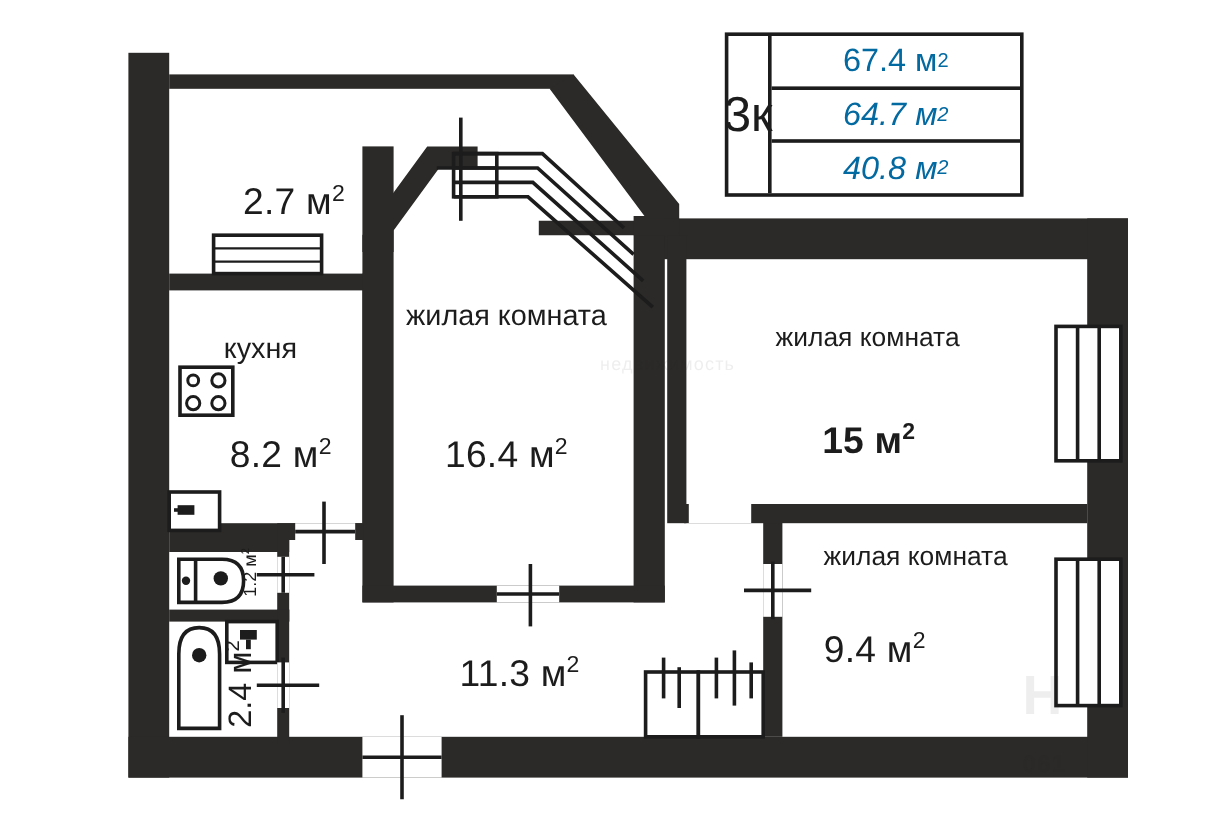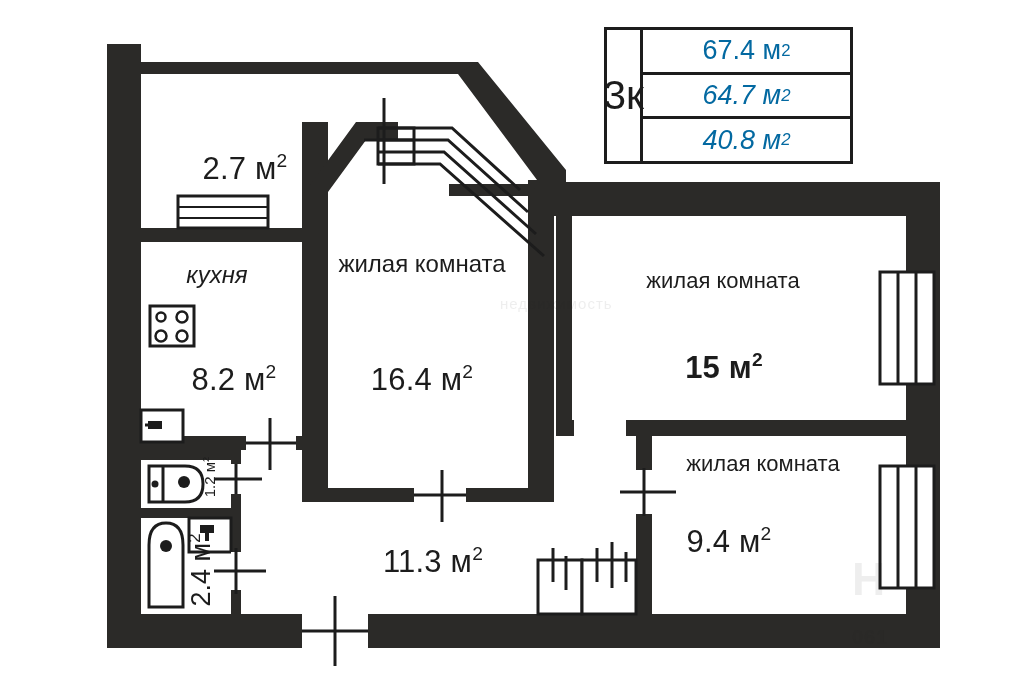--- a/index.html
+++ b/index.html
@@ -239,21 +239,21 @@
       <rect x="574" y="420" width="52" height="16" fill="#ffffff" stroke="none"></rect>
 
       <line x1="384" y1="98" x2="384" y2="184" stroke-width="3"></line>
       <line x1="364" y1="140" x2="414" y2="140" stroke-width="3"></line>
 
     </g>
   </svg>
 
   <div class="lbl area" style="left:245px; top:120px;margin-top:48px;">2.7 м<span class="sup">2</span></div>
 
-  <div class="lbl name-lg" style="left:217px; top:275px;font-style:italic;">кухня</div>
+  <div class="lbl name-lg" style="left:217px; top:291px;">кухня</div>
   <div class="lbl area" style="left:234px; top:379px;">8.2 м<span class="sup">2</span></div>
 
   <div class="lbl name-lg" style="left:422px; top:264px;">жилая комната</div>
   <div class="lbl area" style="left:422px; top:379px;">16.4 м<span class="sup">2</span></div>
 
   <div class="lbl name" style="left:723px; top:281px;">жилая комната</div>
   <div class="lbl area" style="left:724px; top:367px;font-weight:bold;">15 м<span class="sup">2</span></div>
 
   <div class="lbl name" style="left:763px; top:464px;">жилая комната</div>
   <div class="lbl area" style="left:729px; top:541px;">9.4 м<span class="sup">2</span></div>

